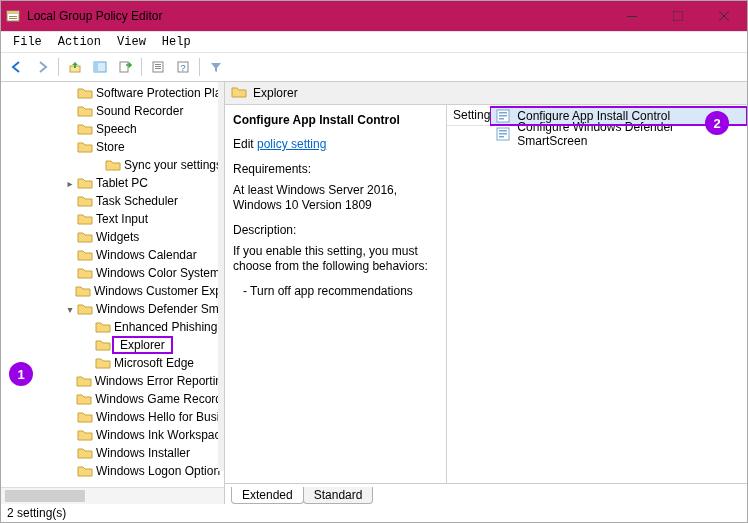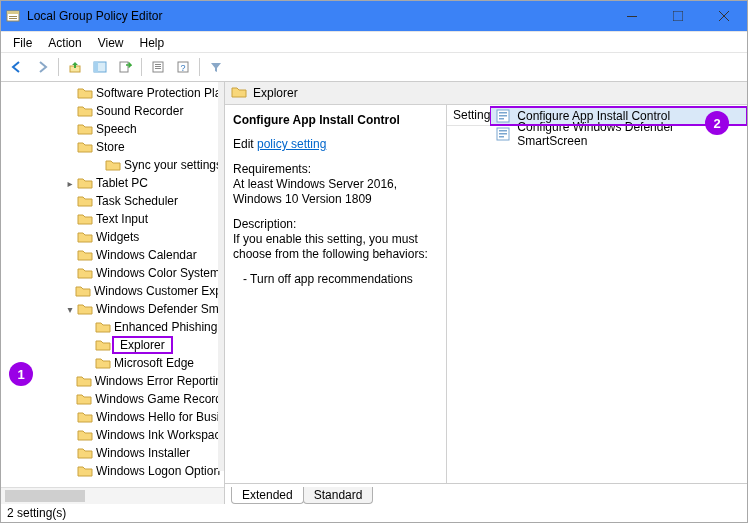--- a/index.html
+++ b/index.html
@@ -1,23 +1,23 @@
 <!DOCTYPE html>
 <html><head>
 <meta charset="utf-8">
 <style>
   html,body{margin:0;padding:0;font-family:"Segoe UI",Tahoma,sans-serif;font-size:12px;color:#000;background:#fff;}
   .window{width:748px;height:523px;border:1px solid #a8a8a8;box-sizing:border-box;display:flex;flex-direction:column;background:#fff;}
   
-  .titlebar{height:30px;background:#3b82f6;border-bottom:1px solid #e5e5e5;display:flex;align-items:center;padding-left:4px;}
+  .titlebar{height:30px;background:#be185d;border-bottom:1px solid #e5e5e5;display:flex;align-items:center;padding-left:4px;}
   .titlebar .app-icon{width:16px;height:16px;margin-right:6px;}
   .titlebar .title{flex:1;font-size:12px;color:#000;}
   .titlebar .win-btn{width:46px;height:30px;display:flex;align-items:center;justify-content:center;color:#666;}
   
-  .menubar{height:20px;display:flex;align-items:flex-end;padding:0 4px;border-bottom:1px solid #e5e5e5;}
+  .menubar{height:20px;display:flex;align-items:center;padding:0 4px;border-bottom:1px solid #e5e5e5;font-family:Liberation Mono, monospace;}
   .menubar .menu{padding:2px 8px;}
   
   .toolbar{height:28px;border-bottom:1px solid #ccc;display:flex;align-items:center;padding:0 4px;gap:1px;}
   .toolbar .tbtn{width:22px;height:22px;display:flex;align-items:center;justify-content:center;border:1px solid transparent;}
   .toolbar .sep{width:1px;height:18px;background:#ccc;margin:0 3px;}
   
   .main{flex:1;display:flex;min-height:0;}
   .tree-pane{width:223px;border-right:1px solid #ccc;overflow:hidden;display:flex;flex-direction:column;position:relative;}
   .tree-scroll{flex:1;overflow:hidden;position:relative;}
   .tree{padding:2px 0 2px 0;}
@@ -33,21 +33,21 @@
   .right-pane{flex:1;display:flex;flex-direction:column;min-width:0;}
   .console-body{flex:1;display:flex;min-height:0;border-bottom:1px solid #ccc;}
   .status{height:18px;padding:0 6px;font-size:12px;color:#000;display:flex;align-items:center;background:#fff;}
   
   .ext-header{height:22px;background:#f0f0f0;border-bottom:1px solid #d0d0d0;display:flex;align-items:center;padding-left:6px;gap:6px;}
   .ext-header .lbl{font-size:12px;}
   .ext-cols{flex:1;display:flex;min-height:0;}
   .desc-col{width:205px;border-right:1px solid #d0d0d0;padding:8px 8px 0 8px;font-size:12px;overflow:hidden;}
   .desc-col .policy-title{font-weight:bold;margin-bottom:10px;}
   .desc-col a{color:#0066cc;text-decoration:underline;}
-  .desc-col p{margin:0 0 10px 0;line-height:1.25;}
+  .desc-col p{margin:6px 0 10px 0;line-height:1.25;}
   .list-col{flex:1;display:flex;flex-direction:row;min-width:0;}
   .list-head{height:20px;border-bottom:1px solid #e3e3e3;display:flex;align-items:center;padding-left:6px;font-size:12px;background:#fff;}
   .list-body{flex:1;overflow:hidden;padding-top:2px;}
   .list-row{height:18px;display:flex;align-items:center;padding-left:6px;gap:5px;}
   .list-row.selected{background:#d9e8f8;}
   .list-row.hi{outline:2px solid #9a00e6;outline-offset:-1px;}
   .list-row .sicon{width:16px;height:14px;display:flex;align-items:center;justify-content:center;}
   .tabs{height:20px;display:flex;align-items:flex-end;padding-left:6px;}
   .tab{border:1px solid #b0b0b0;border-top:none;border-radius:0 0 4px 4px;padding:1px 10px;font-size:12px;margin-right:-1px;background:#fff;}
   .tab.active{background:#fff;}

